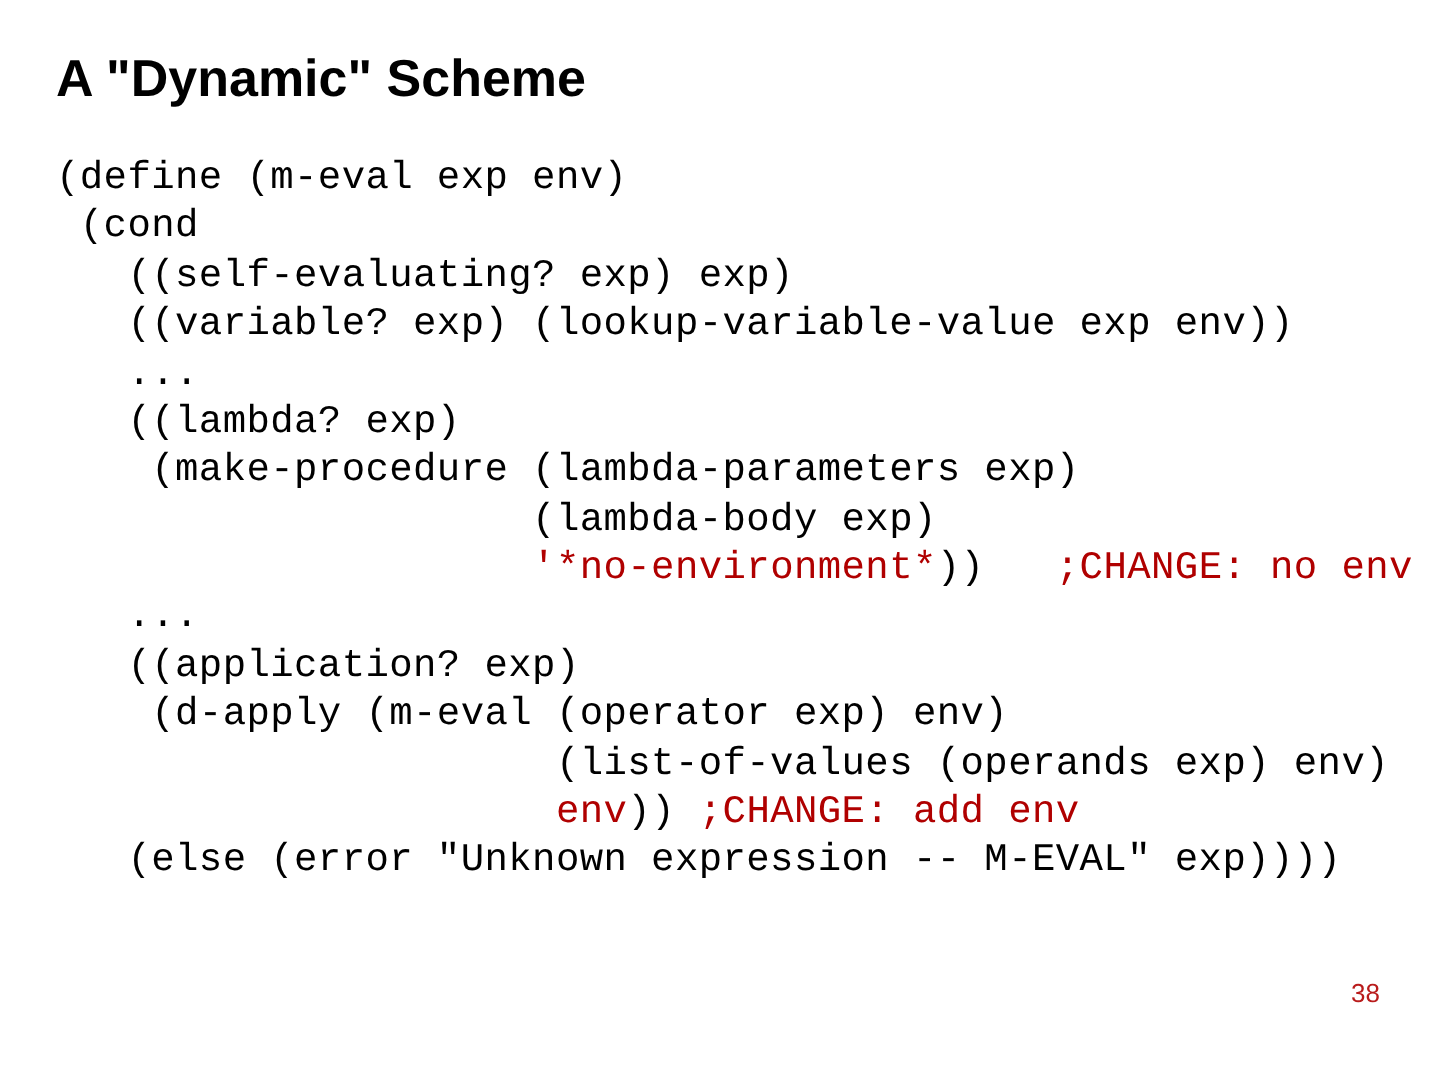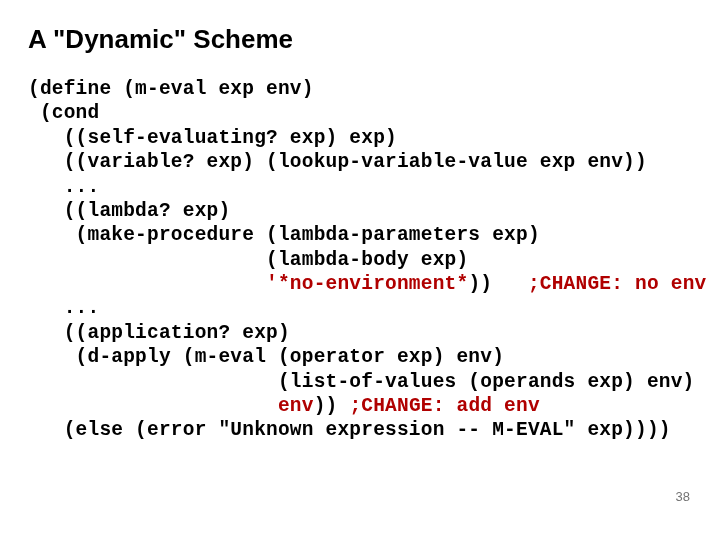--- a/index.html
+++ b/index.html
@@ -21,30 +21,30 @@
   .title {
     font-size: 26px;
     font-weight: bold;
     margin: 4px 0 22px 0;
   }
   .code {
     font-family: "Courier New", Courier, monospace;
     font-size: 19.5px;
     line-height: 1.25;
     white-space: pre;
-    font-weight: bold;
+    font-weight: normal;
     letter-spacing: 0.2px;
   }
   .hl { color: #b00000; }
   .pagenum {
     position: absolute;
     right: 30px;
     bottom: 36px;
     font-size: 13px;
-    color: #737373;
+    color: #b91c1c;
   }
 </style>
 </head>
 <body>
 
 <div class="slide">
   <div class="title">A "Dynamic" Scheme</div>
 
   <div class="code"><span>(define (m-eval exp env)</span>
 <span> (cond</span>

